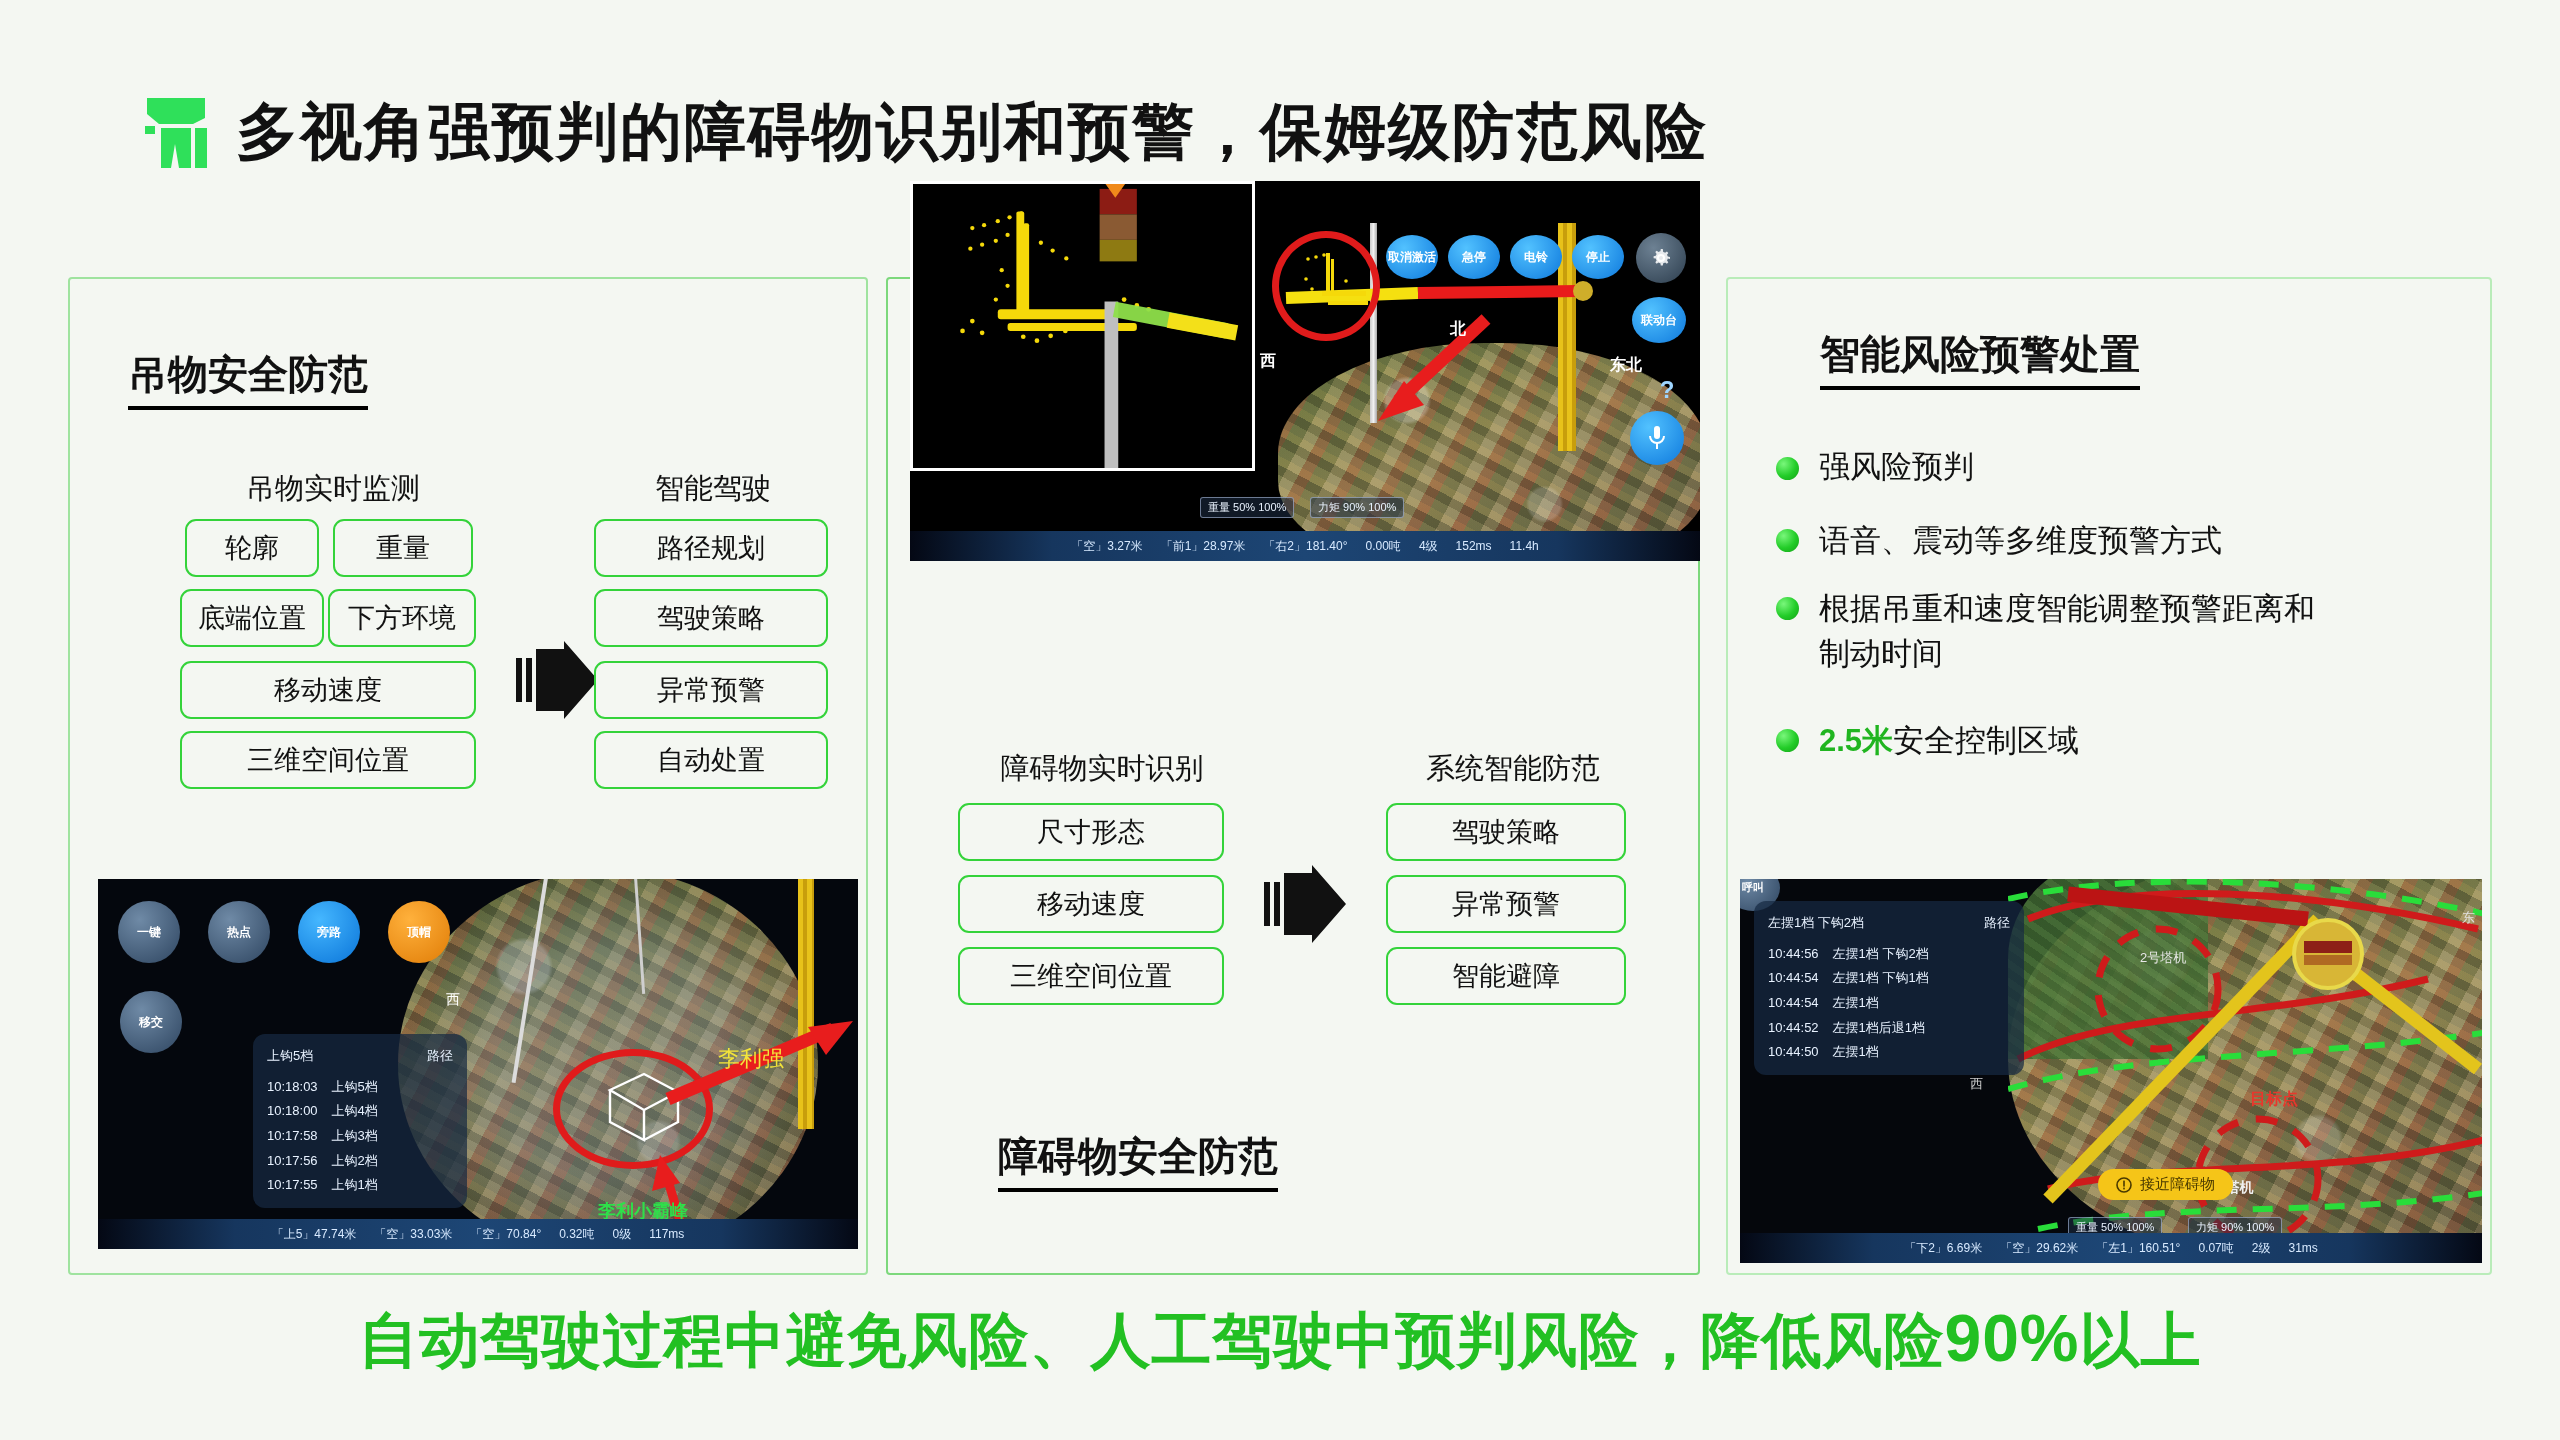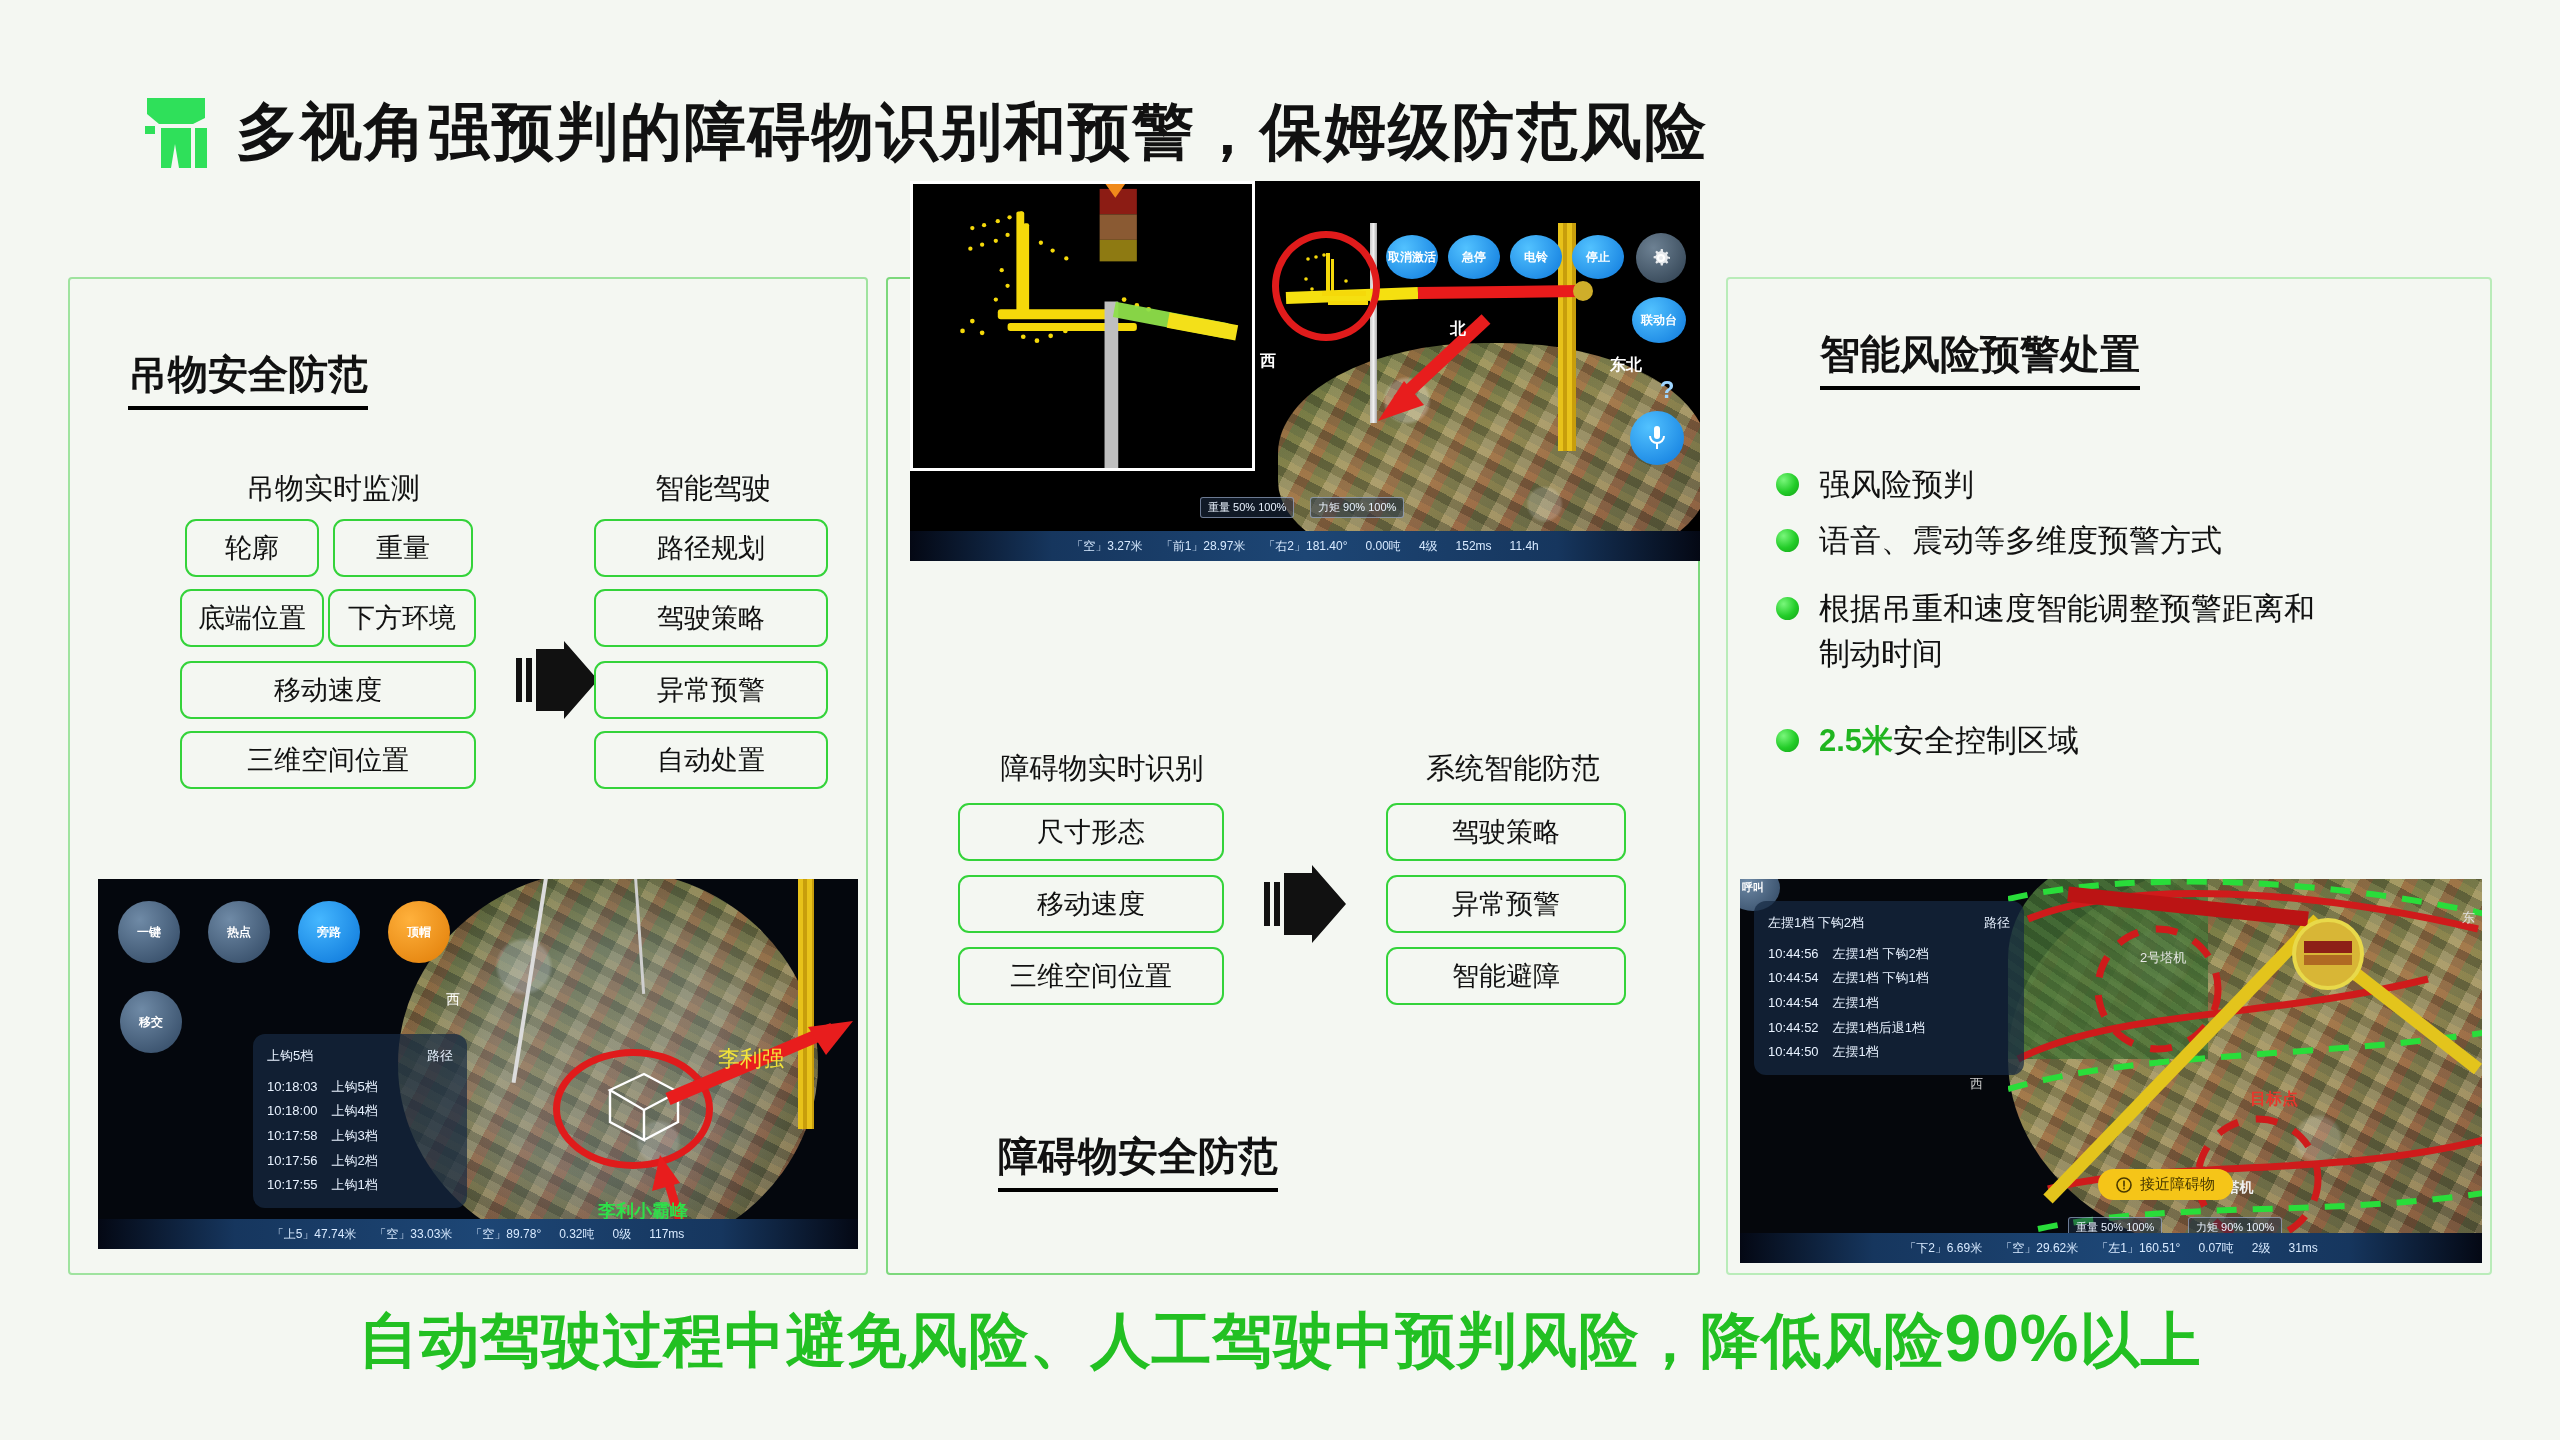--- a/index.html
+++ b/index.html
@@ -237,21 +237,21 @@
         </div>
       <div class="logrow">
         <span>10:17:55</span>
         <span>上钩1档</span>
         </div>
     </div>
 
     <div class="statusbar">
       <span>「上5」47.74米</span>
       <span>「空」33.03米</span>
-      <span>「空」89.78°</span>
+      <span>「空」70.84°</span>
       <span>0.32吨</span>
       <span>0级</span>
       <span>117ms</span>
     </div>
   </div>
 </div>
 
 <div class="panel mid">
 
   <div class="shot" style="left:22px;top:-98px;width:790px;height:380px;">
@@ -397,21 +397,21 @@
   <div class="chip" style="left:498px;top:596px;width:240px;height:58px;">异常预警</div>
   <div class="chip" style="left:498px;top:668px;width:240px;height:58px;">智能避障</div>
 
   <div class="sec-title" style="left:110px;top:850px;">障碍物安全防范</div>
 </div>
 
 <div class="panel right">
 
   <div class="sec-title" style="left:48px;top:48px;margin-left:44px;">智能风险预警处置</div>
 
-  <div class="bullet-row" style="left:48px;top:184px;width:680px;">
+  <div class="bullet-row" style="left:48px;top:168px;width:680px;font-family:Liberation Mono, monospace;">
     <div class="dot"></div>
     <div class="bullet-text">强风险预判</div>
   </div>
   <div class="bullet-row" style="left:48px;top:240px;width:680px;">
     <div class="dot"></div>
     <div class="bullet-text">语音、震动等多维度预警方式</div>
   </div>
   <div class="bullet-row" style="left:48px;top:308px;width:690px;">
     <div class="dot"></div>
     <div class="bullet-text">根据吊重和速度智能调整预警距离和

